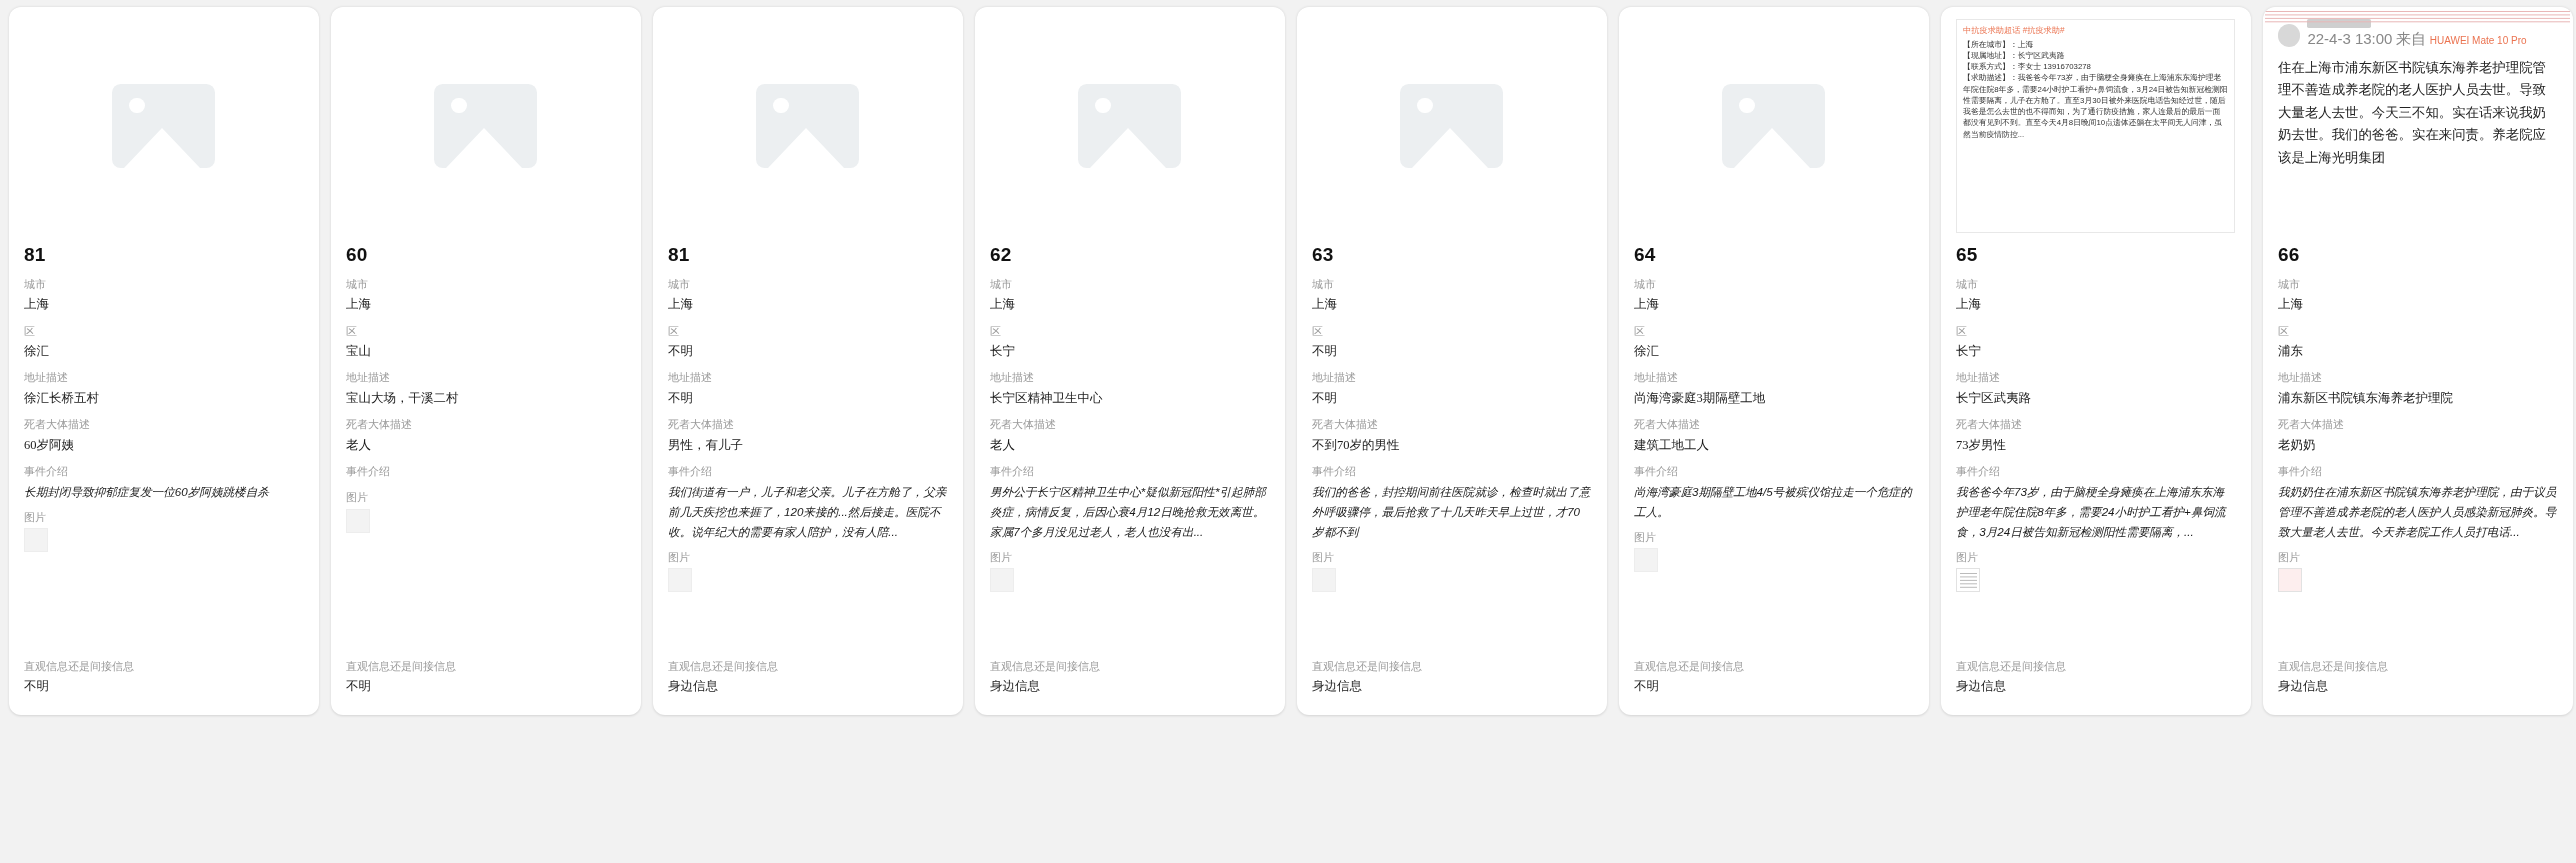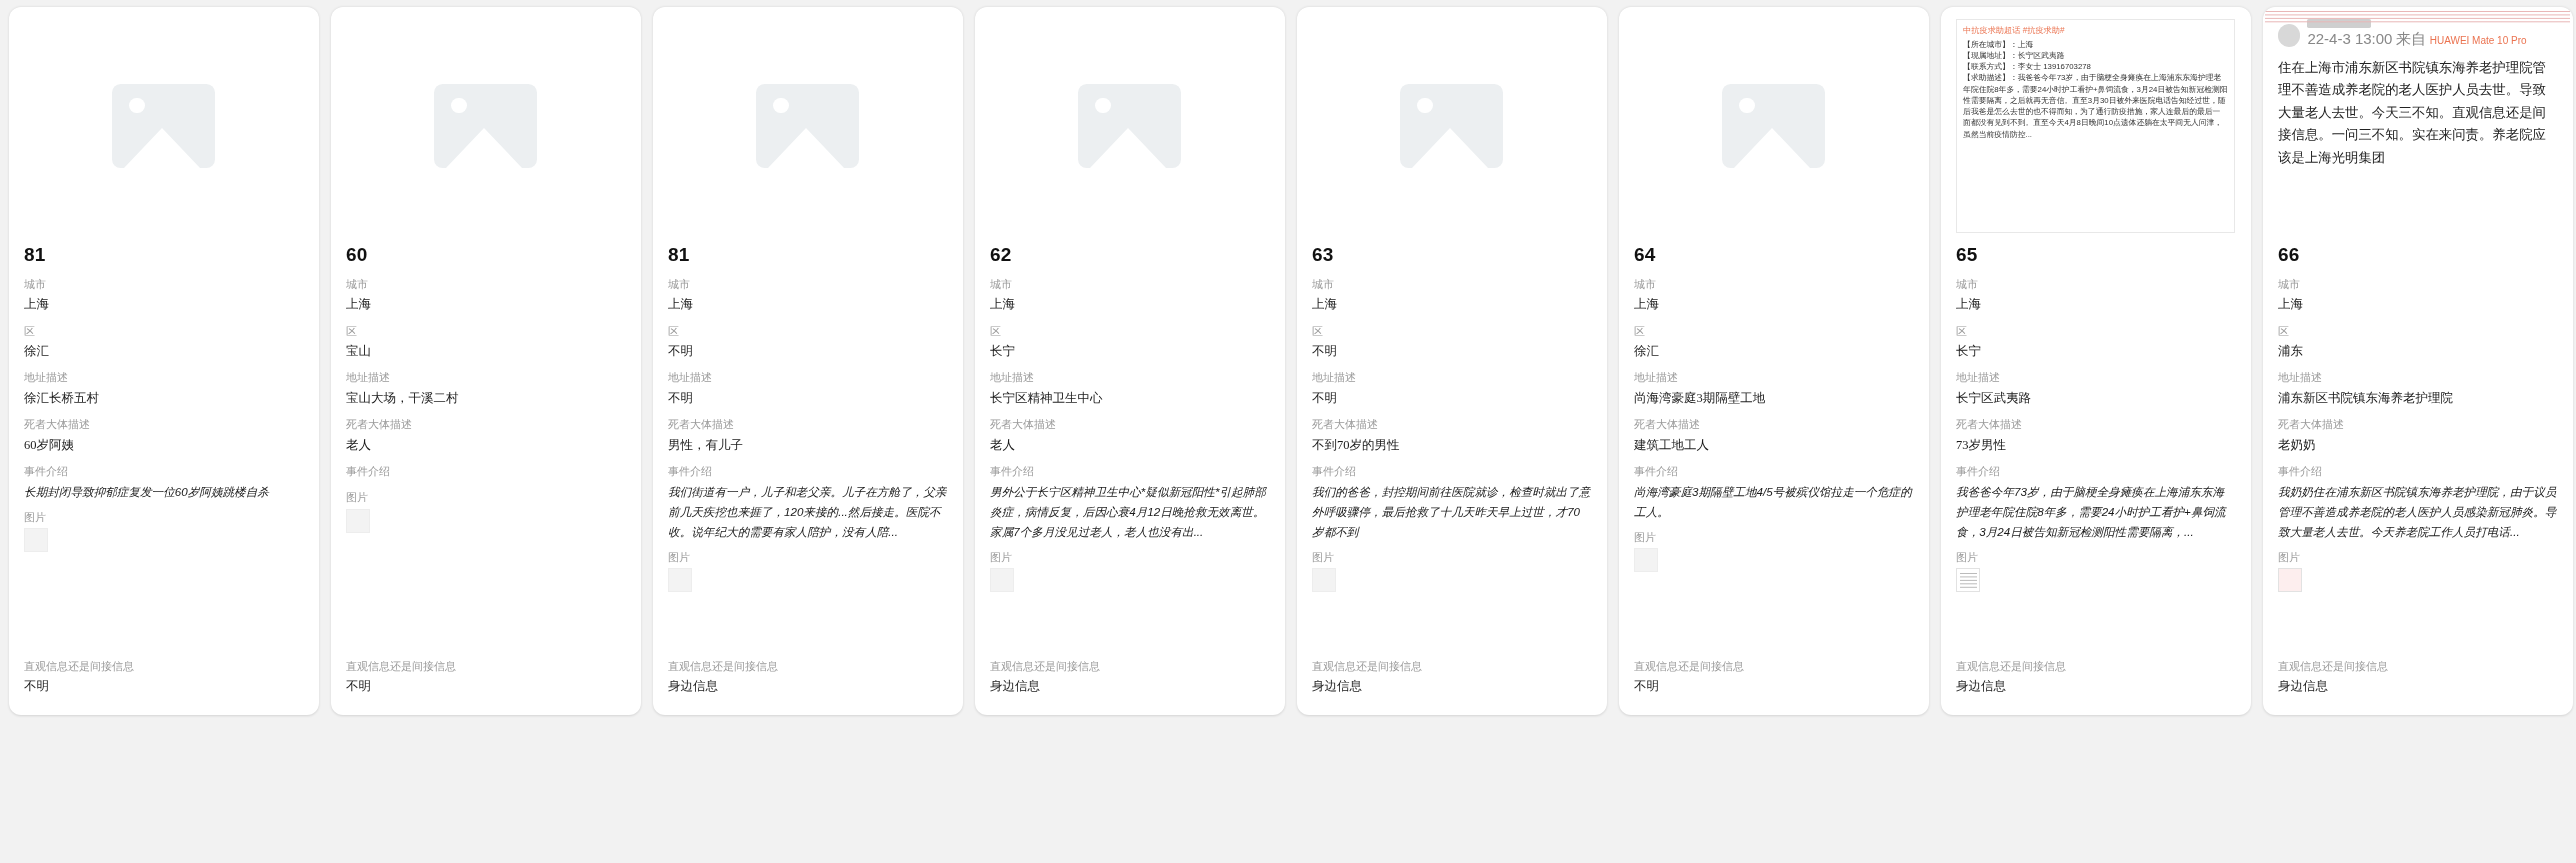--- a/index.html
+++ b/index.html
@@ -376,21 +376,21 @@
     </div>
   </div>
 
   <div class="card">
     <div class="media">
       <div class="shot">
         <span class="hl">中抗疫求助超话 #抗疫求助#</span>
         <span class="ln">【所在城市】：上海</span>
         <span class="ln">【现属地址】：长宁区武夷路</span>
         <span class="ln">【联系方式】：李女士 13916703278</span>
-        <span class="ln">【求助描述】：我爸爸今年73岁，由于脑梗全身瘫痪在上海浦东东海护理老年院住院8年多，需要24小时护工看护+鼻饲流食，3月24日被告知新冠检测阳性需要隔离，之后就再无音信。直至3月30日被外来医院电话告知经过世，随后我爸是怎么去世的也不得而知，为了通行防疫措施，家人连最后的最后一面都没有见到不到。直至今天4月8日晚间10点遗体还躺在太平间无人问津，虽然当前疫情防控...</span>
+        <span class="ln">【求助描述】：我爸爸今年73岁，由于脑梗全身瘫痪在上海浦东东海护理老年院住院8年多，需要24小时护工看护+鼻饲流食，3月24日被告知新冠检测阳性需要隔离，儿子在方舱了。直至3月30日被外来医院电话告知经过世，随后我爸是怎么去世的也不得而知，为了通行防疫措施，家人连最后的最后一面都没有见到不到。直至今天4月8日晚间10点遗体还躺在太平间无人问津，虽然当前疫情防控...</span>
       </div>
     </div>
     <div class="idx">65</div>
     <div class="field">
       <div class="flabel">城市</div>
       <div class="fvalue">上海</div>
     </div>
     <div class="field">
       <div class="flabel">区</div>
       <div class="fvalue">长宁</div>
@@ -426,21 +426,21 @@
           <div class="av"></div>
           <div>
             <div class="nm"></div>
             <div>
               <span class="tm">22-4-3 13:00</span>
               <span class="tm">来自</span>
               <span class="from2">HUAWEI Mate 10 Pro</span>
             </div>
           </div>
         </div>
-        <div class="body">住在上海市浦东新区书院镇东海养老护理院管理不善造成养老院的老人医护人员去世。导致大量老人去世。今天三不知。直观信息还是间接信息。一问三不知。实在来问责。养老院应该是上海光明集团</div>
+        <div class="body">住在上海市浦东新区书院镇东海养老护理院管理不善造成养老院的老人医护人员去世。导致大量老人去世。今天三不知。实在话来说我奶奶去世。我们的爸爸。实在来问责。养老院应该是上海光明集团</div>
       </div>
     </div>
     <div class="idx">66</div>
     <div class="field">
       <div class="flabel">城市</div>
       <div class="fvalue">上海</div>
     </div>
     <div class="field">
       <div class="flabel">区</div>
       <div class="fvalue">浦东</div>

